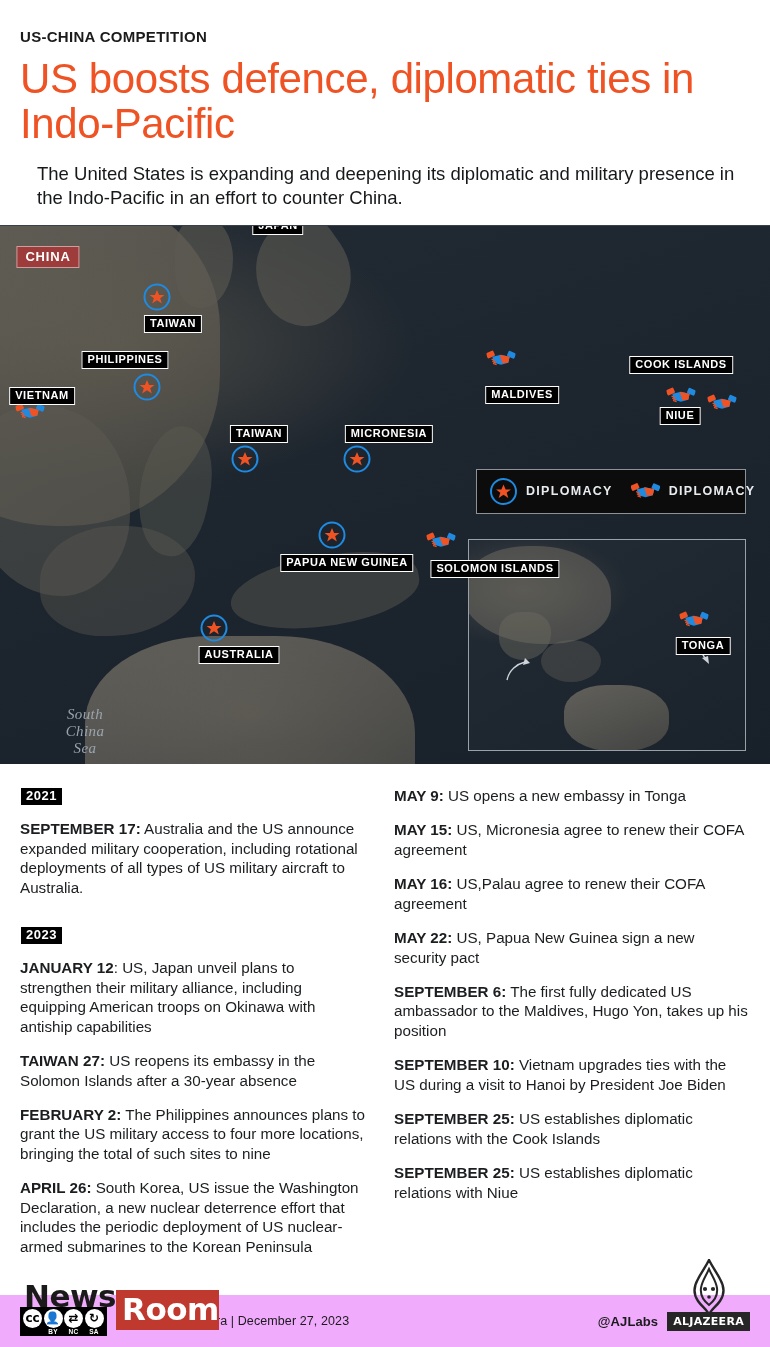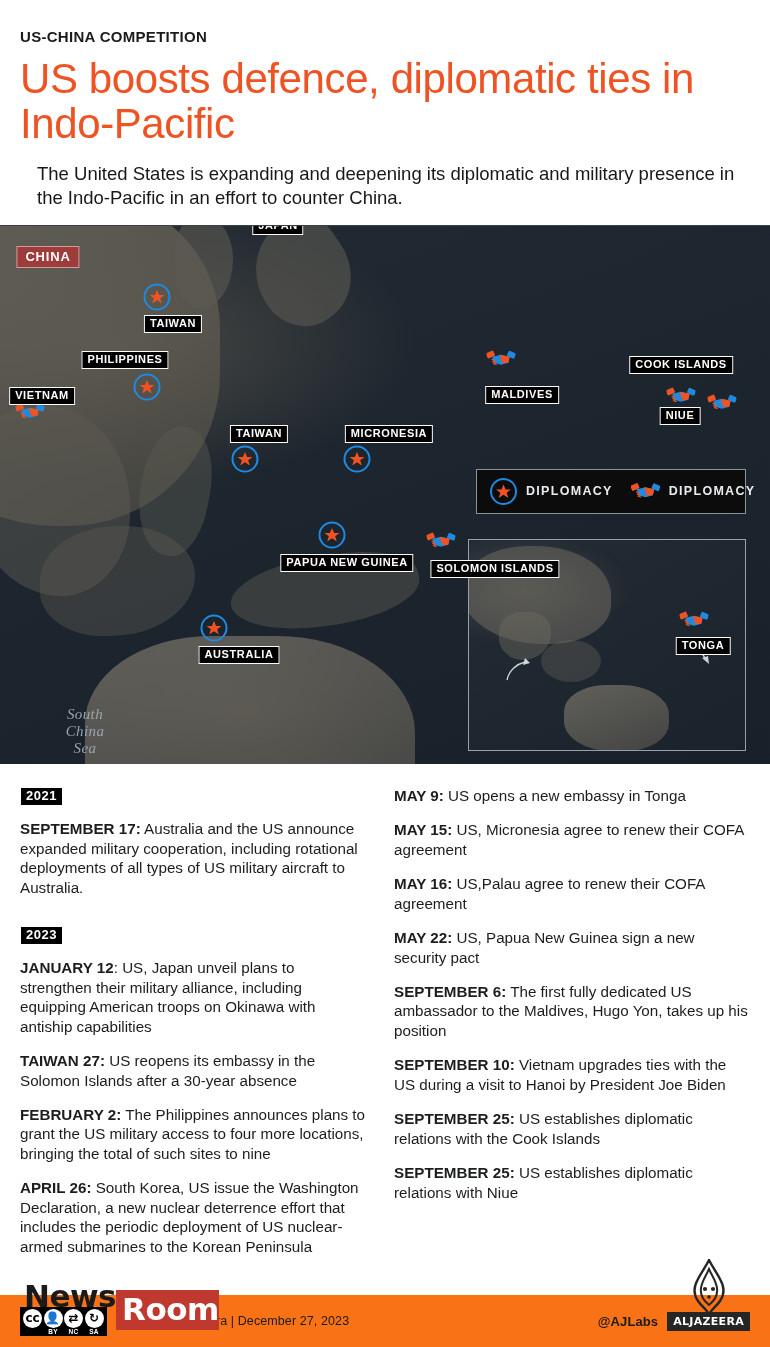--- a/index.html
+++ b/index.html
@@ -134,21 +134,21 @@
     display:flex; align-items:center; z-index:40;
     font-family:"DejaVu Sans", sans-serif;
   }
   .watermark .w1 { color:#1a1a1a; }
   .watermark .w2 { color:#ffffff; background:#c0392f; padding:1px 0 3px 6px;margin-top:28px; }
 
   
   .footer {
     position:absolute; left:0; bottom:0; width:770px; height:52px;
     display:flex; align-items:center; padding:0 20px; gap:14px;
-    background:#f97316;
+    background:#f0abfc;
   }
   .ccbadge { display:flex; flex-direction:column; background:#000; padding:2px 3px 1px 3px; }
   .cc-row { display:flex; gap:1.5px; }
   .cc-c { width:19px; height:19px; border-radius:50%; background:#fff; color:#000;
           display:flex; align-items:center; justify-content:center; font-size:12px; font-weight:bold;
           font-family:"DejaVu Sans", sans-serif; line-height:1;}
   .cc-lbl { display:flex; gap:1.5px; margin-top:0px; }
   .cc-lbl span { width:19px; text-align:center; color:#fff; font-size:6.5px; font-weight:bold; letter-spacing:.2px;}
   .source { font-size:12.5px; color:#1b1b1b; font-weight:500; letter-spacing:.1px; }
   .footer-right { margin-left:auto; display:flex; align-items:center; gap:9px; }

